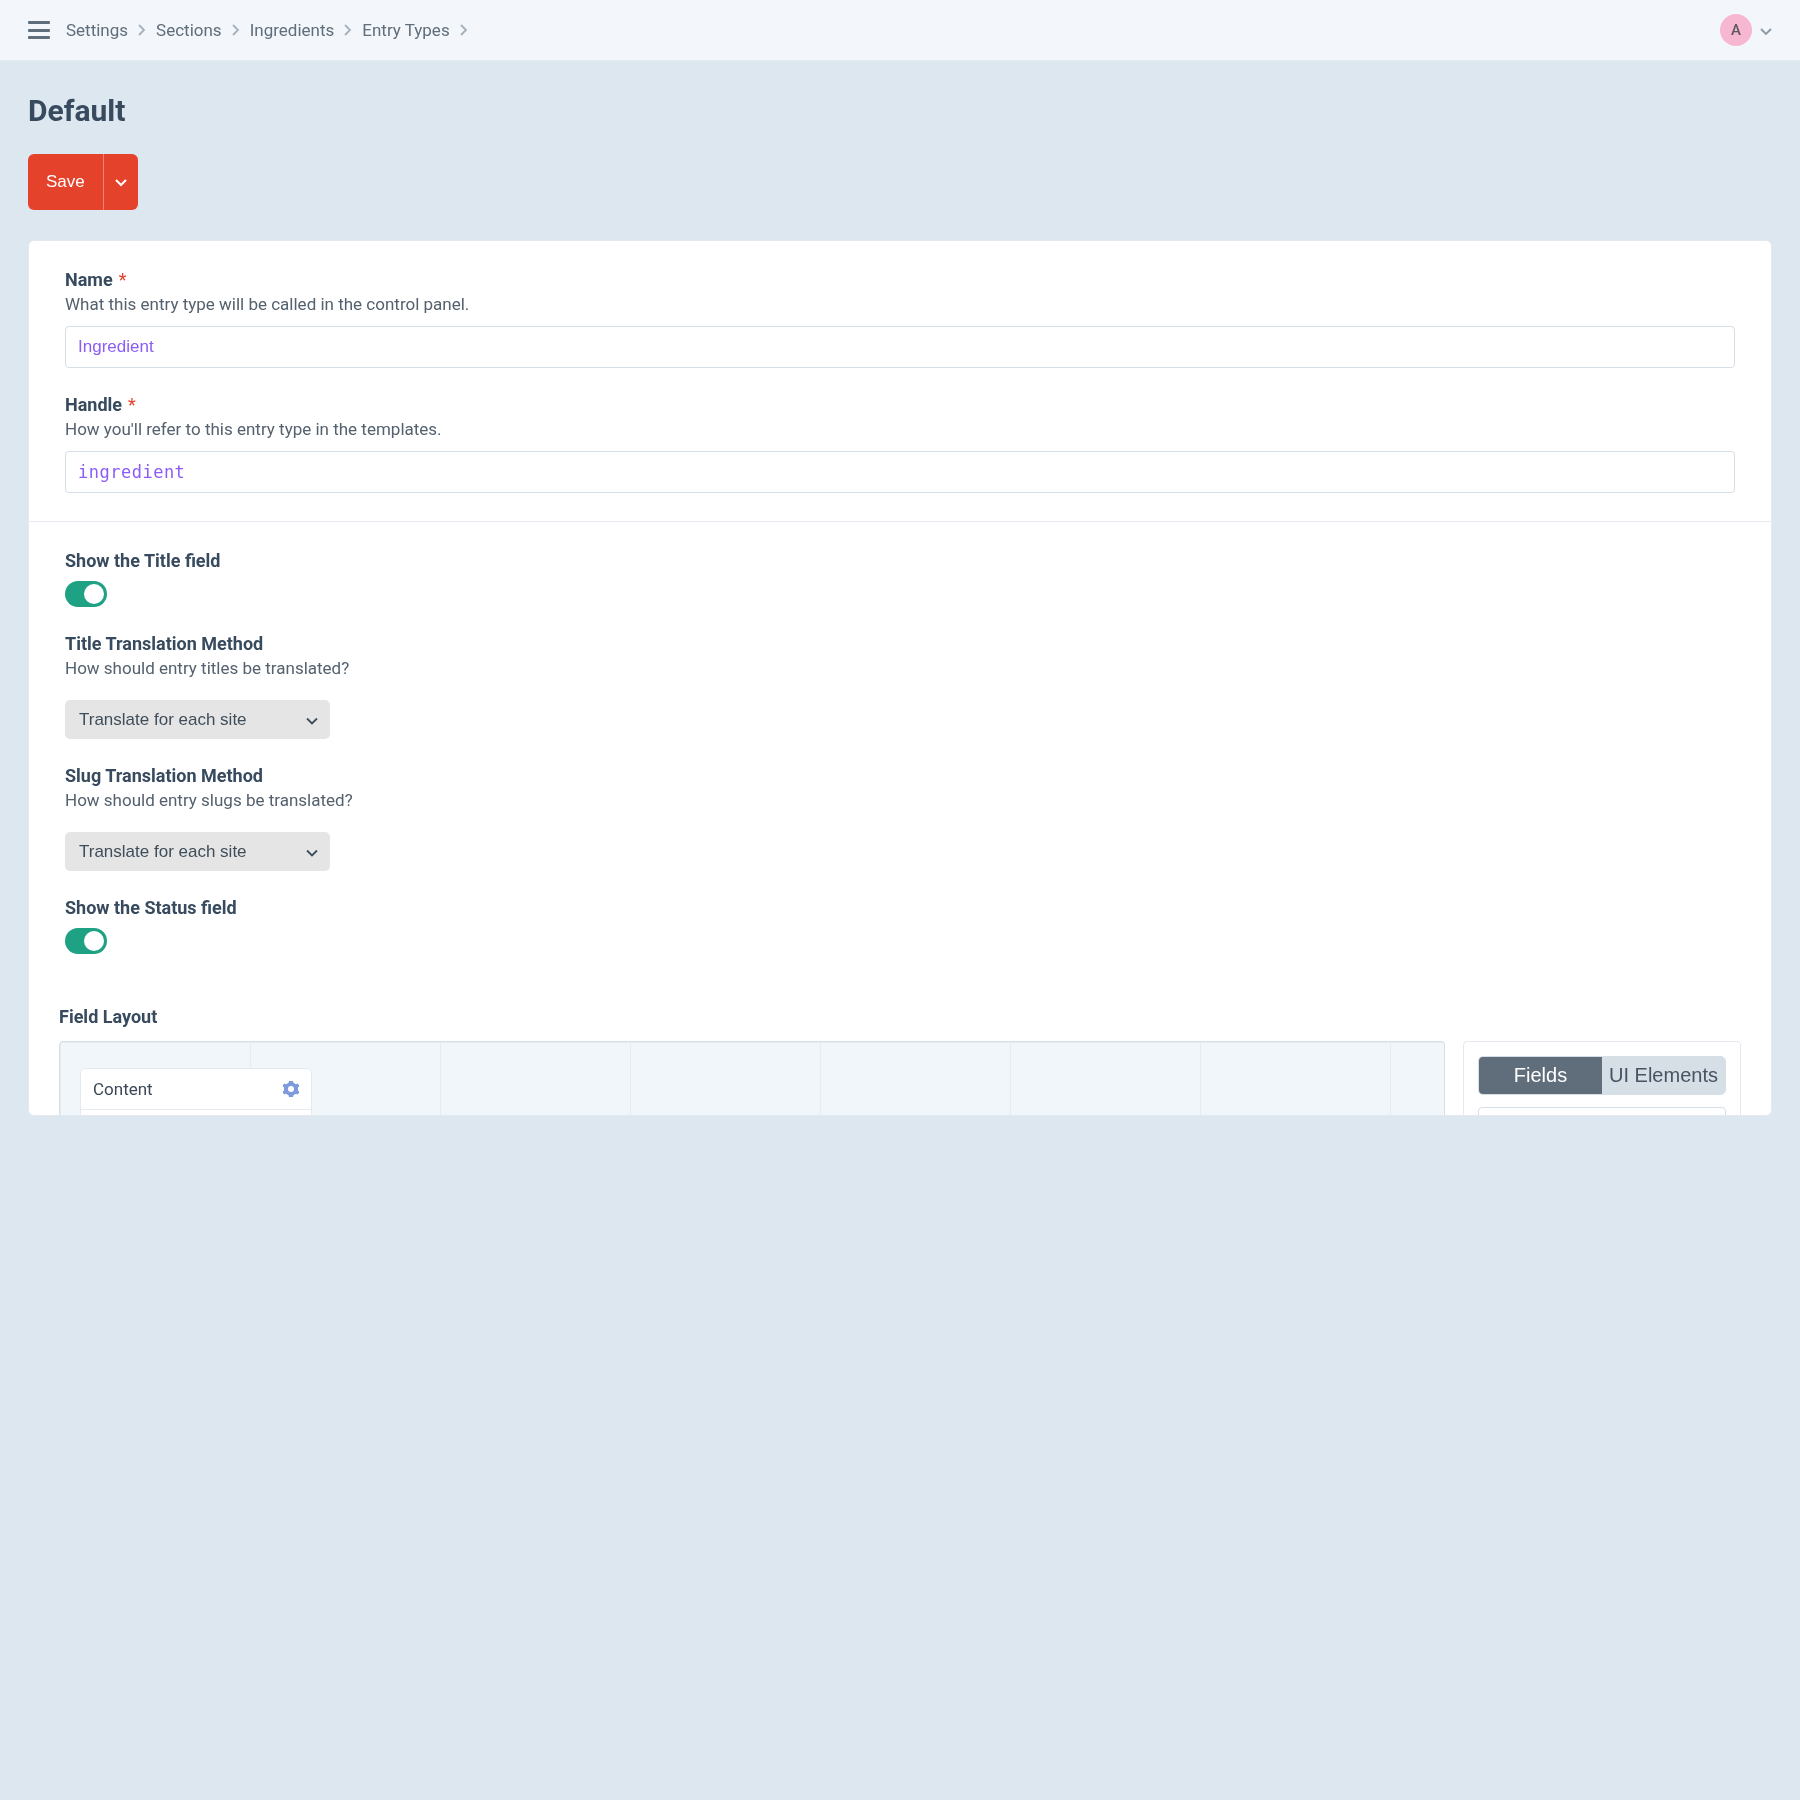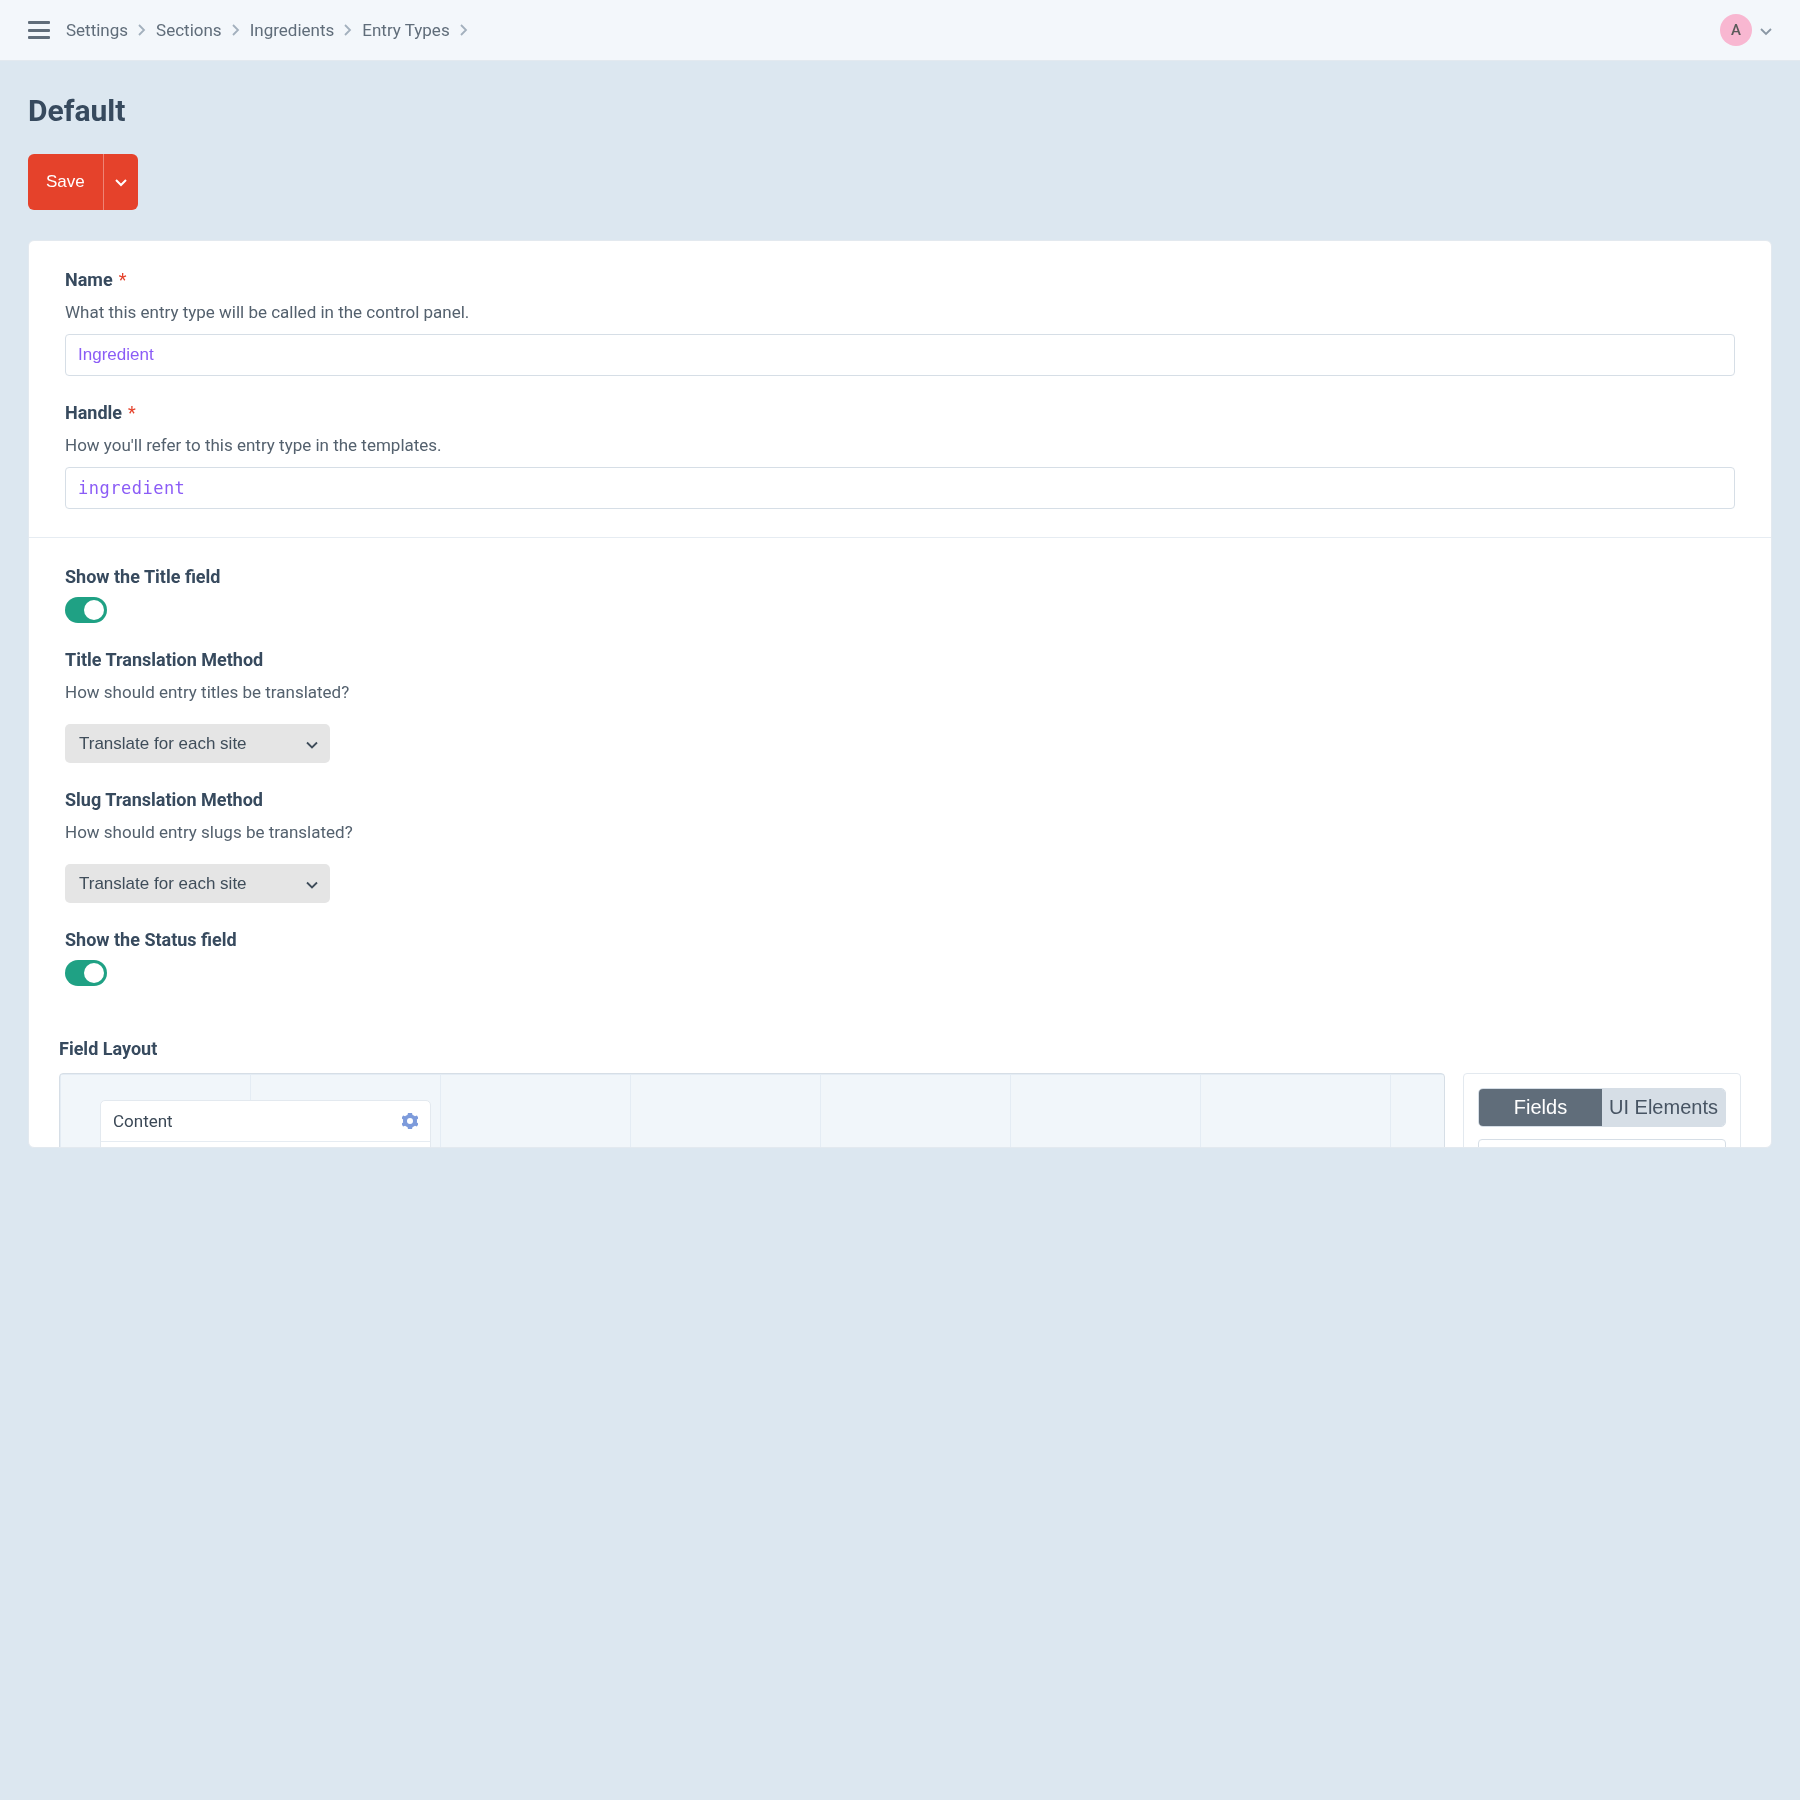--- a/index.html
+++ b/index.html
@@ -57,21 +57,21 @@
       overflow: hidden;
     }
     .section { padding: 28px 36px; }
     .section + .section { border-top: 1px solid #E6ECF2; }
 
     .field { margin-bottom: 26px; }
     .field:last-child { margin-bottom: 0; }
     .label-row { display: flex; align-items: center; gap: 6px; }
     .field-label { font-weight: 700; font-size: 18px; color: #374A5E; }
     .req { color: #E5422B; font-size: 18px; }
-    .field-help { color: #54616E; font-size: 17px; margin-top: 12px; margin-bottom: 12px; }
+    .field-help { color: #54616E; font-size: 17px; margin-top: 4px; margin-bottom: 12px; }
     .text-input {
       width: 100%; border: 1px solid #D6DEE6; border-radius: 4px;
       padding: 10px 12px; font-size: 17px; color: #8b5cf6; background: #fff;
     }
     .code-input { font-family: ui-monospace, SFMono-Regular, Menlo, Consolas, monospace; letter-spacing: 0.5px; }
 
     
     .toggle {
       width: 42px; height: 26px; border-radius: 13px; background: #1FA184;
       position: relative; cursor: pointer; margin-top: 10px;
@@ -99,22 +99,21 @@
     .layout-canvas {
       flex: 1; min-height: 80px; background: #F1F6FA;
       border: 1px solid #D6DEE6; border-radius: 4px;
       background-image: linear-gradient(#E4ECF4 1px, transparent 1px), linear-gradient(90deg, #E4ECF4 1px, transparent 1px);
       background-size: 190px 100px;
       padding: 26px 20px;
       position: relative;
     }
     .tab-card {
       background: #fff; border: 1px solid #E3E9EF; border-radius: 5px 5px 0 0;
-      width: 331px; 
-      margin-left: 20px;
+      width: 232px; 
     }
     .tab-header {
       display: flex; align-items: center; justify-content: space-between;
       padding: 10px 12px; border-bottom: 1px solid #E6ECF2; cursor: grab;
     }
     .tab-title { font-size: 17px; color: #3B4856; }
     .gear-icon { color: #7D9BDB; display: inline-flex; cursor: pointer; }
     .tab-body { padding: 10px; }
 
     .sidebar {

